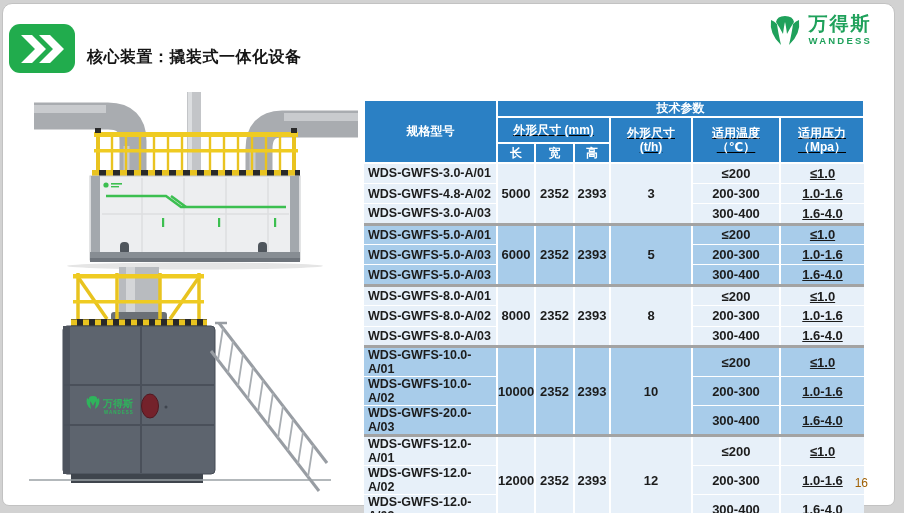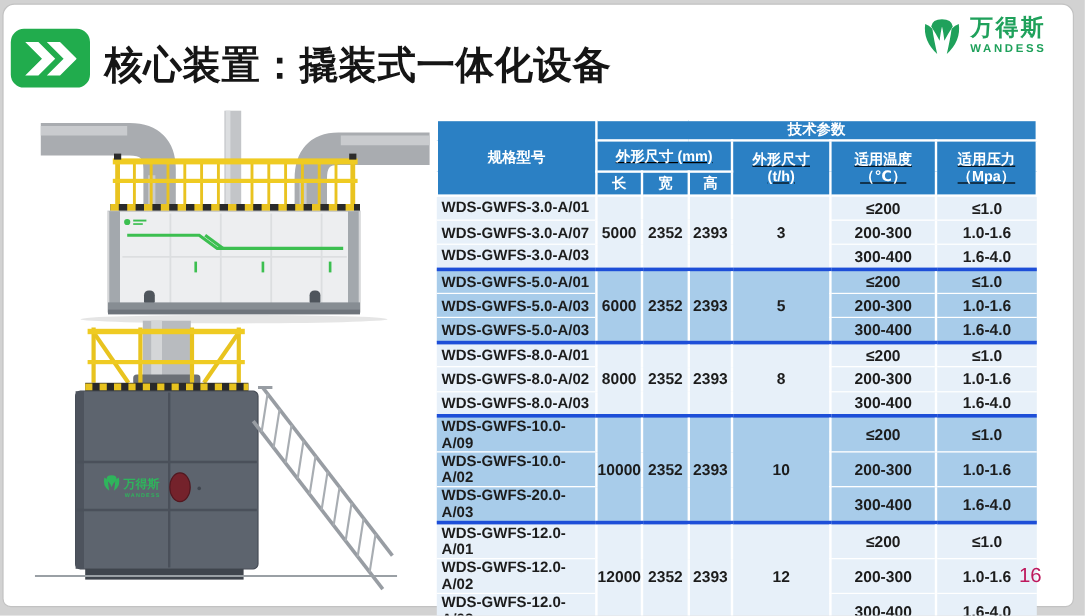--- a/index.html
+++ b/index.html
@@ -13,22 +13,22 @@
     background:#ffffff;border:1px solid #c2c2c2;
     border-radius:10px 10px 7px 7px;
   }
   
   .badge{
     position:absolute;left:6px;top:20px;width:66px;height:49px;
     background:var(--accent_green);border-radius:11px;
     display:flex;align-items:center;justify-content:center;
   }
   .page-title{
-    position:absolute;left:84px;top:29px;margin:0;
-    font-size:32px;font-weight:bold;color:#151515;letter-spacing:.5px;
+    position:absolute;left:84px;top:43px;margin:0;
+    font-size:16px;font-weight:bold;color:#151515;letter-spacing:.5px;
   }
   .brand{
     position:absolute;right:22px;top:8px;display:flex;align-items:center;gap:7px;
   }
   .brand-text{line-height:1;}
   .brand-cn{font-size:19px;font-weight:bold;color:var(--brand_green);letter-spacing:2px;}
   .brand-en{font-size:9.5px;font-weight:bold;color:var(--brand_green);letter-spacing:2.2px;margin-top:3px;}
   
   .img-top{position:absolute;left:31px;top:88px;}
   .img-bottom{position:absolute;left:26px;top:263px;}
@@ -41,27 +41,27 @@
     background:var(--header_blue);color:#ffffff;
     border:2px solid #fff;font-size:12px;font-weight:bold;
     padding:0;line-height:1.2;white-space:pre-line;
   }
   tr.h1{height:17px;} tr.h2{height:26px;text-decoration:underline;} tr.h3{height:20px;}
   table.spec tbody tr{height:20.4px;}
   table.spec td{
     padding:0;font-size:13px;font-weight:600;color:#1c1c1c;
     text-align:center;border-right:2px solid #fff;border-bottom:1px solid #fff;
   }
-  table.spec td:last-child{border-right:none;}
+  table.spec td:last-child{border-right:none;text-decoration:underline;}
   table.spec td.model{text-align:left;padding-left:4px;font-size:12.5px;letter-spacing:0;}
   table.spec tr.light td{background:var(--row_light);margin-left:17px;}
   table.spec tr.dark td{background:var(--row_dark);}
-  table.spec tr.group-end td, table.spec td[rowspan]{border-bottom:3px solid #1d4ed8;}
+  table.spec tr.group-end td, table.spec td[rowspan]{border-bottom:3px solid #a3a3a3;}
   
-  .page-num{position:absolute;right:26px;bottom:15px;font-size:17px;color:#be185d;}
+  .page-num{position:absolute;right:26px;bottom:15px;font-size:12px;color:#a16207;}
 </style>
 </head>
 <body>
 
 <div class="slide">
 
   <div class="badge">
     <svg width="44" height="30" viewBox="0 0 44 30">
       <path d="M1 1 h11 l14 14 l-14 14 h-11 l14 -14 z" fill="#ffffff"></path>
       <path d="M19 1 h11 l14 14 l-14 14 h-11 l14 -14 z" fill="#ffffff"></path>
@@ -237,21 +237,21 @@
         <tr class="light">
           <td class="model">WDS-GWFS-3.0-A/01</td>
           <td rowspan="3">5000</td>
           <td rowspan="3">2352</td>
           <td rowspan="3">2393</td>
           <td rowspan="3">3</td>
           <td>≤200</td>
           <td>≤1.0</td>
         </tr>
         <tr class="light">
-          <td class="model">WDS-GWFS-3.0-A/07</td>
+          <td class="model">WDS-GWFS-4.8-A/02</td>
           <td>200-300</td>
           <td>1.0-1.6</td>
         </tr>
         <tr class="light group-end">
           <td class="model">WDS-GWFS-3.0-A/03</td>
           <td>300-400</td>
           <td>1.6-4.0</td>
         </tr>
         <tr class="dark">
           <td class="model">WDS-GWFS-5.0-A/01</td>
@@ -285,21 +285,21 @@
           <td class="model">WDS-GWFS-8.0-A/02</td>
           <td>200-300</td>
           <td>1.0-1.6</td>
         </tr>
         <tr class="light group-end">
           <td class="model">WDS-GWFS-8.0-A/03</td>
           <td>300-400</td>
           <td>1.6-4.0</td>
         </tr>
         <tr class="dark">
-          <td class="model">WDS-GWFS-10.0-A/09</td>
+          <td class="model">WDS-GWFS-10.0-A/01</td>
           <td rowspan="3">10000</td>
           <td rowspan="3">2352</td>
           <td rowspan="3">2393</td>
           <td rowspan="3">10</td>
           <td>≤200</td>
           <td>≤1.0</td>
         </tr>
         <tr class="dark">
           <td class="model">WDS-GWFS-10.0-A/02</td>
           <td>200-300</td>

